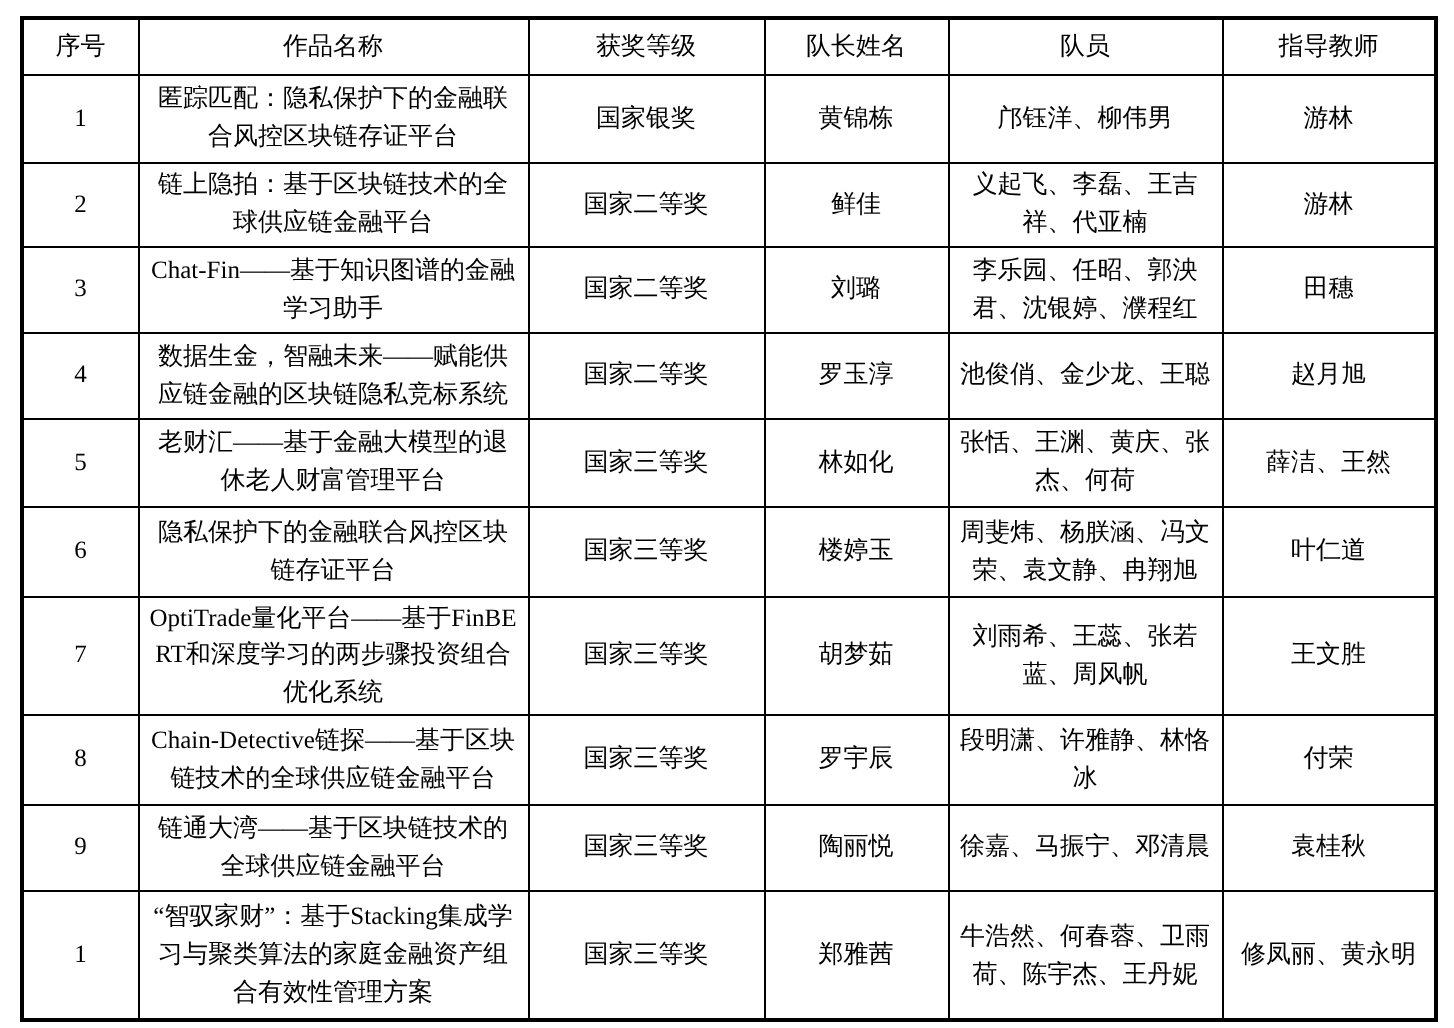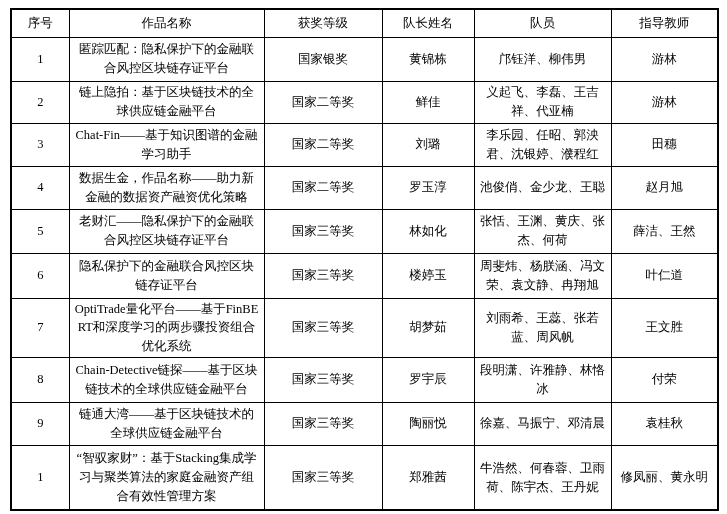--- a/index.html
+++ b/index.html
@@ -86,29 +86,29 @@
         <tr style="height: 43px;">
           <td>3</td>
           <td>Chat-Fin——基于知识图谱的金融学习助手</td>
           <td>国家二等奖</td>
           <td>刘璐</td>
           <td>李乐园、任昭、郭泱君、沈银婷、濮程红</td>
           <td>田穗</td>
         </tr>
         <tr style="height: 43px;">
           <td>4</td>
-          <td>数据生金，作品名称——助力新金融的数据资产融资优化策略</td>
+          <td>数据生金，智融未来——赋能供应链金融的区块链隐私竞标系统</td>
           <td>国家二等奖</td>
           <td>罗玉淳</td>
           <td>池俊俏、金少龙、王聪</td>
           <td>赵月旭</td>
         </tr>
         <tr style="height: 44px;">
           <td>5</td>
-          <td>老财汇——隐私保护下的金融联合风控区块链存证平台</td>
+          <td>老财汇——基于金融大模型的退休老人财富管理平台</td>
           <td>国家三等奖</td>
           <td>林如化</td>
           <td>张恬、王渊、黄庆、张杰、何荷</td>
           <td>薛洁、王然</td>
         </tr>
         <tr style="height: 45px;">
           <td>6</td>
           <td>隐私保护下的金融联合风控区块链存证平台</td>
           <td>国家三等奖</td>
           <td>楼婷玉</td>

